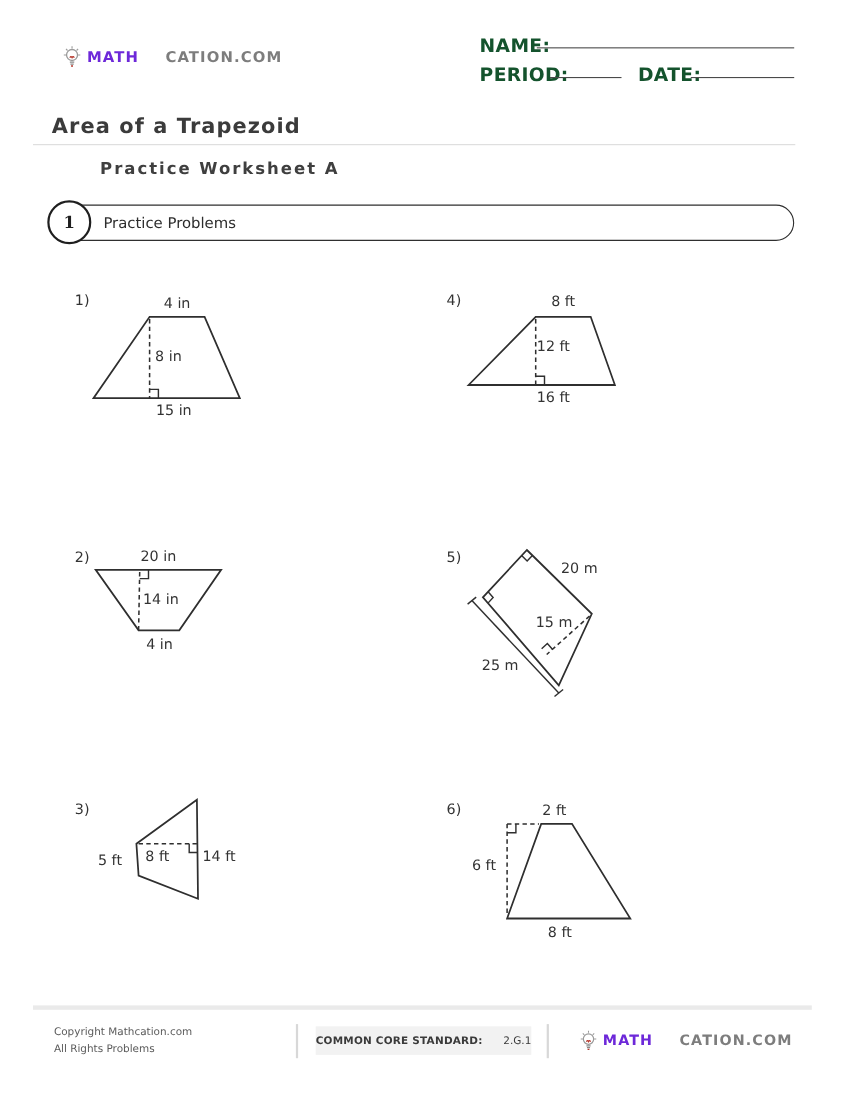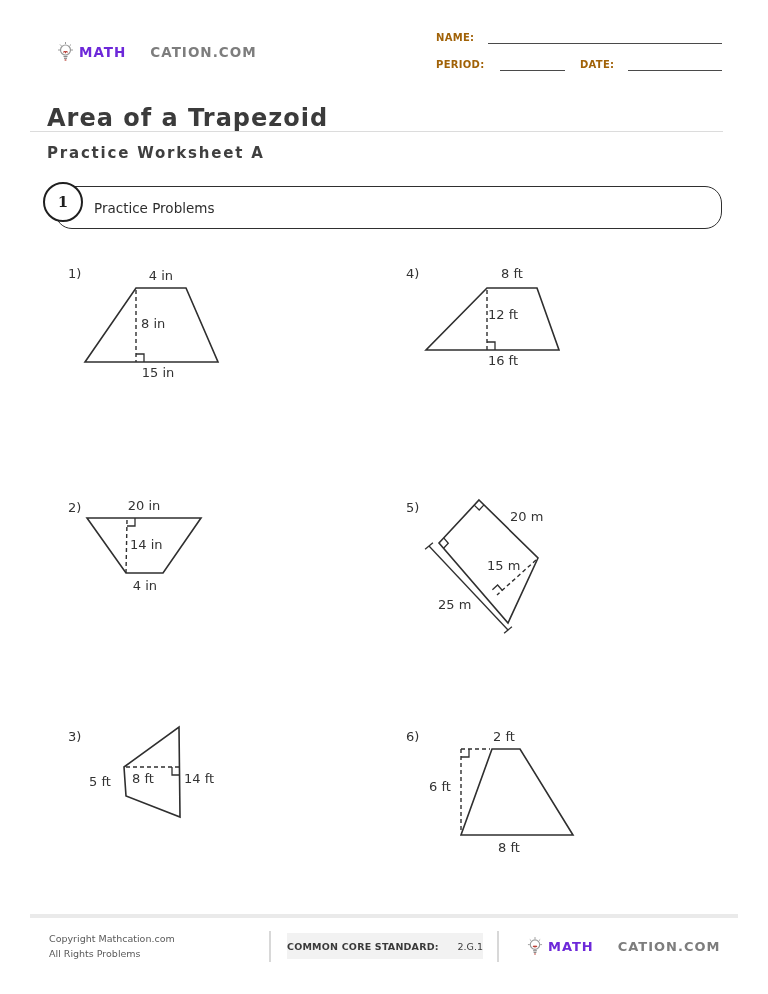--- a/index.html
+++ b/index.html
@@ -14,30 +14,30 @@
     overflow: hidden;
   }
   .abs { position: absolute; }
 
   
   .logo { display: flex; align-items: center; gap: 5px; }
   .logo-text { font-size: 13.5px; letter-spacing: 1px; white-space: nowrap; }
   .logo-bold { font-weight: bold; color: #6d28d9; }
   .logo-rest { font-weight: bold; color: #7d7d7d; margin-left: 24px; }
 
-  .field-label { font-size: 10px; font-weight: bold; color: #a16207; letter-spacing: 0.3px; }
+  .field-label { font-size: 17px; font-weight: bold; color: #14532d; letter-spacing: 0.3px; }
   .blank-line { border-bottom: 1.6px solid #4a4a4a; }
 
-  .doc-title { font-size: 24px; font-weight: bold; letter-spacing: 1px; color: #3b3b3b; }
+  .doc-title { font-size: 19px; font-weight: bold; letter-spacing: 1px; color: #3b3b3b; }
   .title-rule { width: 693px; height: 1px; background: #dcdcdc; }
-  .doc-subtitle { font-size: 15px; font-weight: bold; letter-spacing: 1.8px; color: #3f3f3f; }
+  .doc-subtitle { font-size: 15px; font-weight: bold; letter-spacing: 1.8px; color: #3f3f3f; margin-left: 44px; }
 
   
   .pill {
-    width: 667px; height: 43px;
+    width: 667px; height: 33px;
     border: 1.6px solid #2f2f2f;
     border-radius: 17px;
     background: #ffffff;
     display: flex; align-items: center;
     padding-left: 38px;
     z-index: 1;
   }
   .pill-label { font-size: 13.5px; color: #2d2d2d; }
   .num-circle {
     width: 40px; height: 40px;

